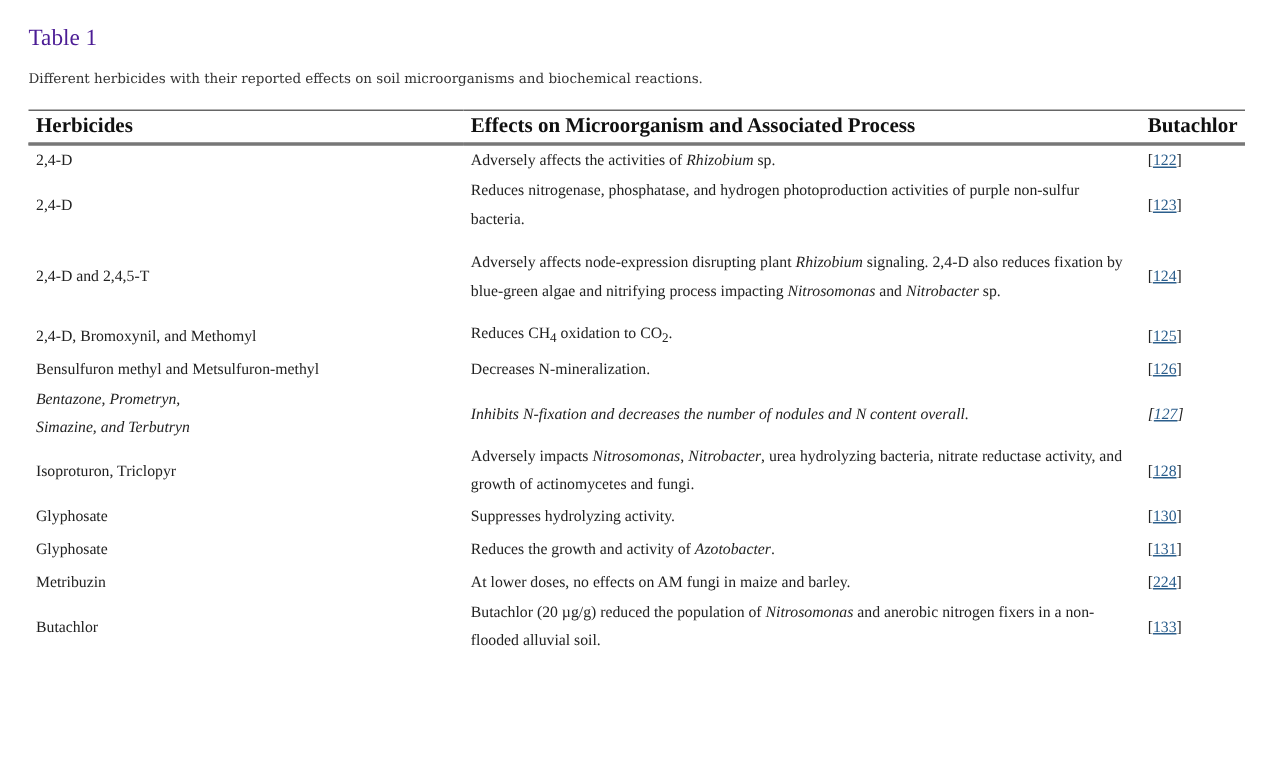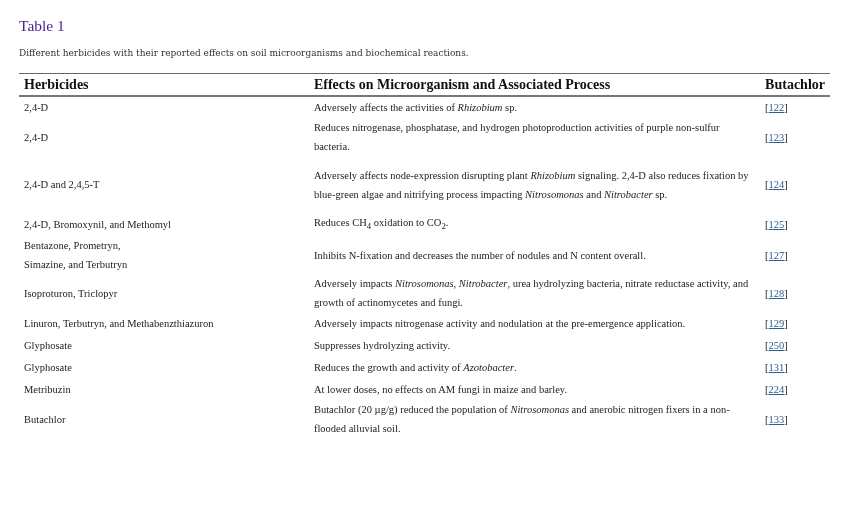--- a/index.html
+++ b/index.html
@@ -49,39 +49,39 @@
       <tr style="height: 57px;">
         <td>2,4-D and 2,4,5-T</td>
         <td>Adversely affects node-expression disrupting plant <i>Rhizobium</i> signaling. 2,4-D also reduces fixation by blue-green algae and nitrifying process impacting <i>Nitrosomonas</i> and <i>Nitrobacter</i> sp.</td>
         <td class="ref">[<a href="#">124</a>]</td>
       </tr>
       <tr style="height: 22px;">
         <td>2,4-D, Bromoxynil, and Methomyl</td>
         <td>Reduces CH<sub>4</sub> oxidation to CO<sub>2</sub>.</td>
         <td class="ref">[<a href="#">125</a>]</td>
       </tr>
-      <tr style="height: 35px;">
+      <tr style="height: 22px;">
+        <td>Bensulfuron methyl and Metsulfuron-methyl</td>
+        <td>Decreases N-mineralization.</td>
+        <td class="ref">[<a href="#">126</a>]</td>
+      </tr>
+      <tr style="height: 35px; font-style: italic;">
         <td>Bentazone, Prometryn,<br>Simazine, and Terbutryn</td>
         <td>Inhibits N-fixation and decreases the number of nodules and N content overall.</td>
         <td class="ref">[<a href="#">127</a>]</td>
       </tr>
       <tr style="height: 38px;">
         <td>Isoproturon, Triclopyr</td>
         <td>Adversely impacts <i>Nitrosomonas</i>, <i>Nitrobacter</i>, urea hydrolyzing bacteria, nitrate reductase activity, and growth of actinomycetes and fungi.</td>
         <td class="ref">[<a href="#">128</a>]</td>
       </tr>
       <tr style="height: 22px;">
-        <td>Linuron, Terbutryn, and Methabenzthiazuron</td>
-        <td>Adversely impacts nitrogenase activity and nodulation at the pre-emergence application.</td>
-        <td class="ref">[<a href="#">129</a>]</td>
-      </tr>
-      <tr style="height: 22px;">
         <td>Glyphosate</td>
         <td>Suppresses hydrolyzing activity.</td>
-        <td class="ref">[<a href="#">250</a>]</td>
+        <td class="ref">[<a href="#">130</a>]</td>
       </tr>
       <tr style="height: 22px;">
         <td>Glyphosate</td>
         <td>Reduces the growth and activity of <i>Azotobacter</i>.</td>
         <td class="ref">[<a href="#">131</a>]</td>
       </tr>
       <tr style="height: 22px;">
         <td>Metribuzin</td>
         <td>At lower doses, no effects on AM fungi in maize and barley.</td>
         <td class="ref">[<a href="#">224</a>]</td>

